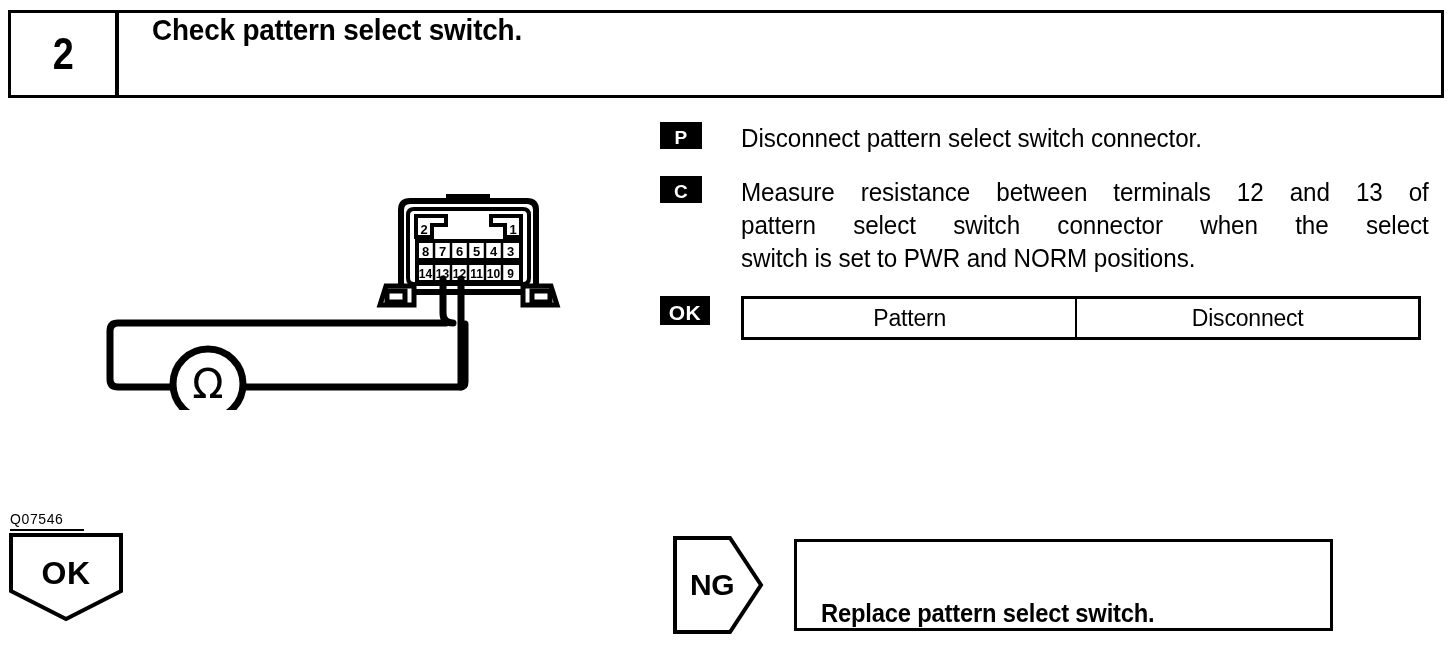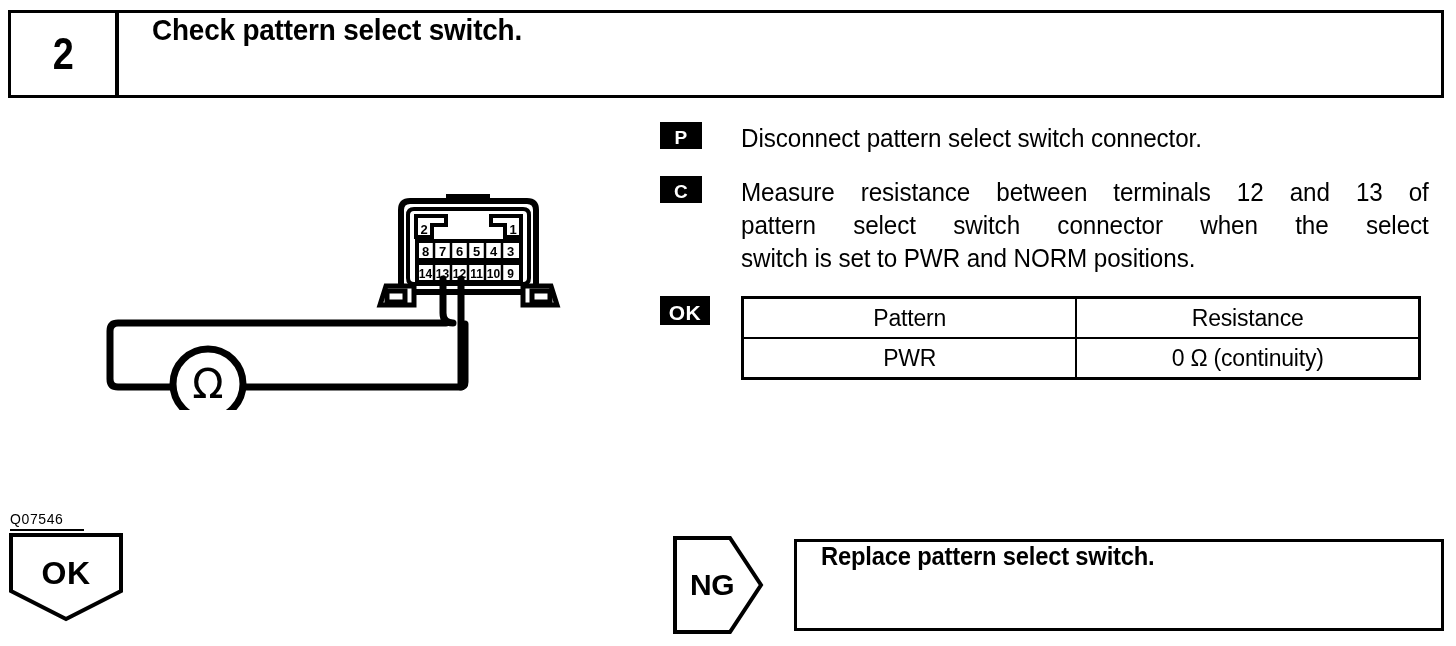--- a/index.html
+++ b/index.html
@@ -207,26 +207,26 @@
     width: 80px;
     text-align: center;
     font-size: 30px;
     font-weight: bold;
     letter-spacing: -0.5px;
   }
   .ng-box {
     position: absolute;
     left: 122px;
     top: 4px;
-    width: 650px;
+    width: 539px;
     height: 92px;
     border: 3px solid #000;
     box-sizing: border-box;
     display: flex;
-    align-items: flex-start;
+    align-items: flex-end;
     padding-left: 24px;
     background: #fff;
   }
   .ng-box-text {
     font-size: 25px;
     font-weight: bold;
     letter-spacing: -0.2px;
     transform: scaleX(0.95);
     transform-origin: left center;
   }
@@ -337,25 +337,21 @@
       <span>switch is set to PWR and NORM positions.</span>
     </div>
   </div>
 
   <div class="instr-row spec-wrap">
     <div class="badge badge-ok">OK</div>
     <table class="spec-table">
       <tbody>
         <tr>
           <td class="col-left">Pattern</td>
-          <td class="col-right">Resistance</td>
-        </tr>
-        <tr>
-          <td class="col-left">PWR</td>
-          <td class="col-right">0 Ω (continuity)</td>
+          <td class="col-right">Disconnect</td>
         </tr>
       </tbody>
     </table>
   </div>
 </div>
 
 <div class="ok-branch">
   <svg width="116" height="90" viewBox="0 0 116 90">
     <path d="M 3 3 L 113 3 L 113 59 L 58 87 L 3 59 Z" fill="#fff" stroke="#000" stroke-width="4" stroke-linejoin="miter"></path>
   </svg>

